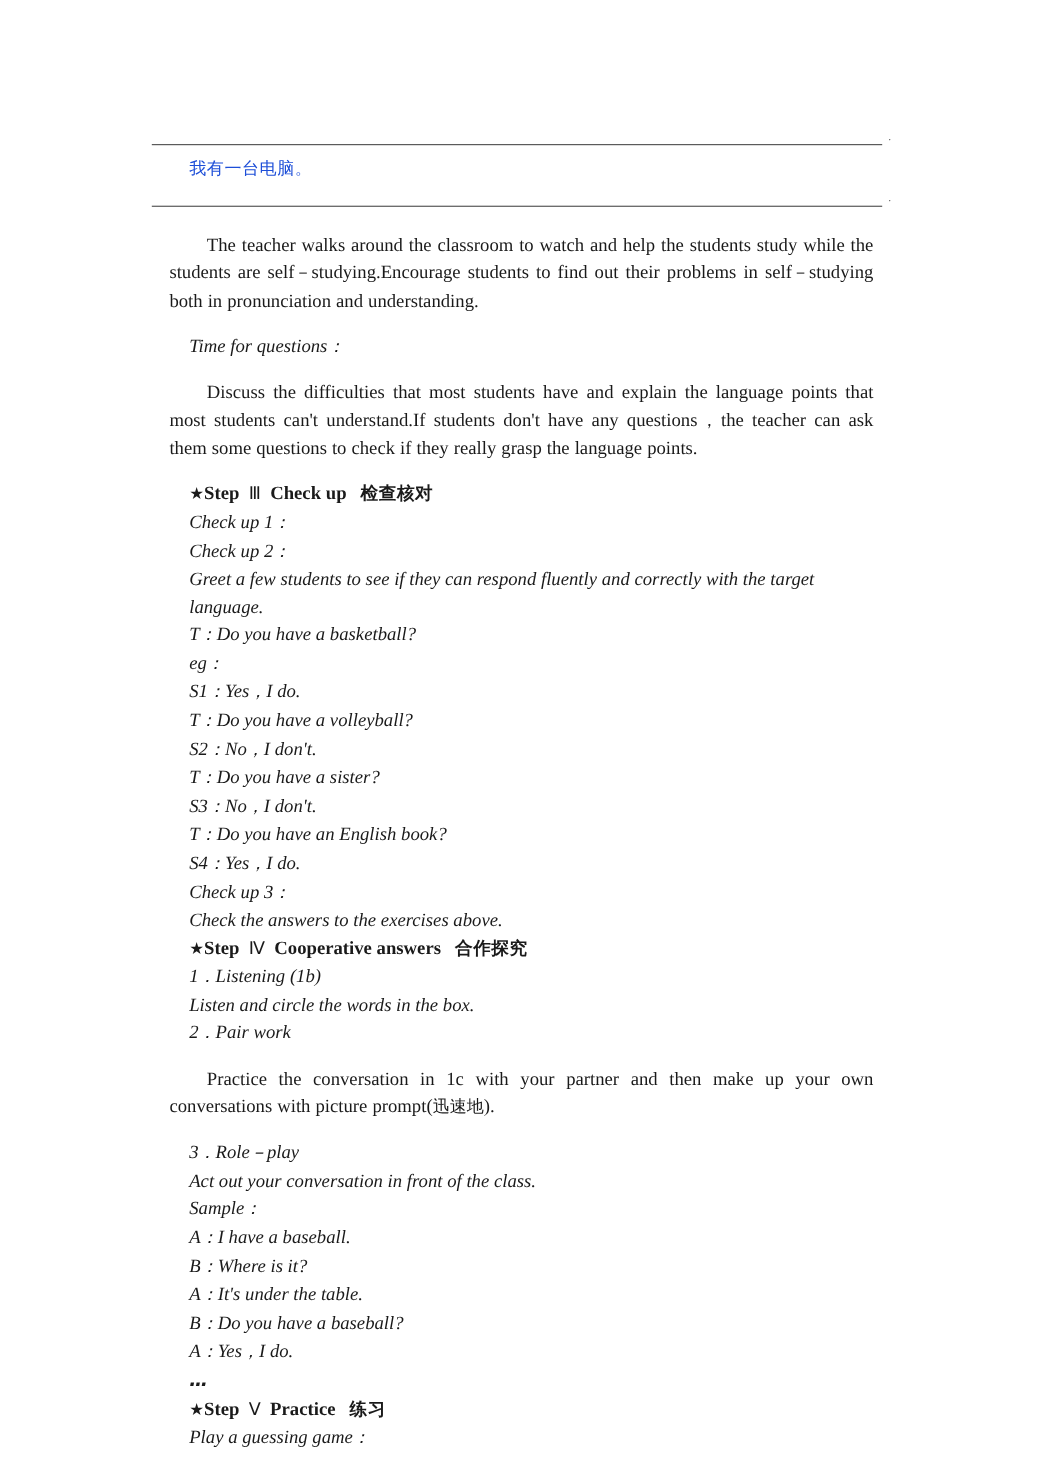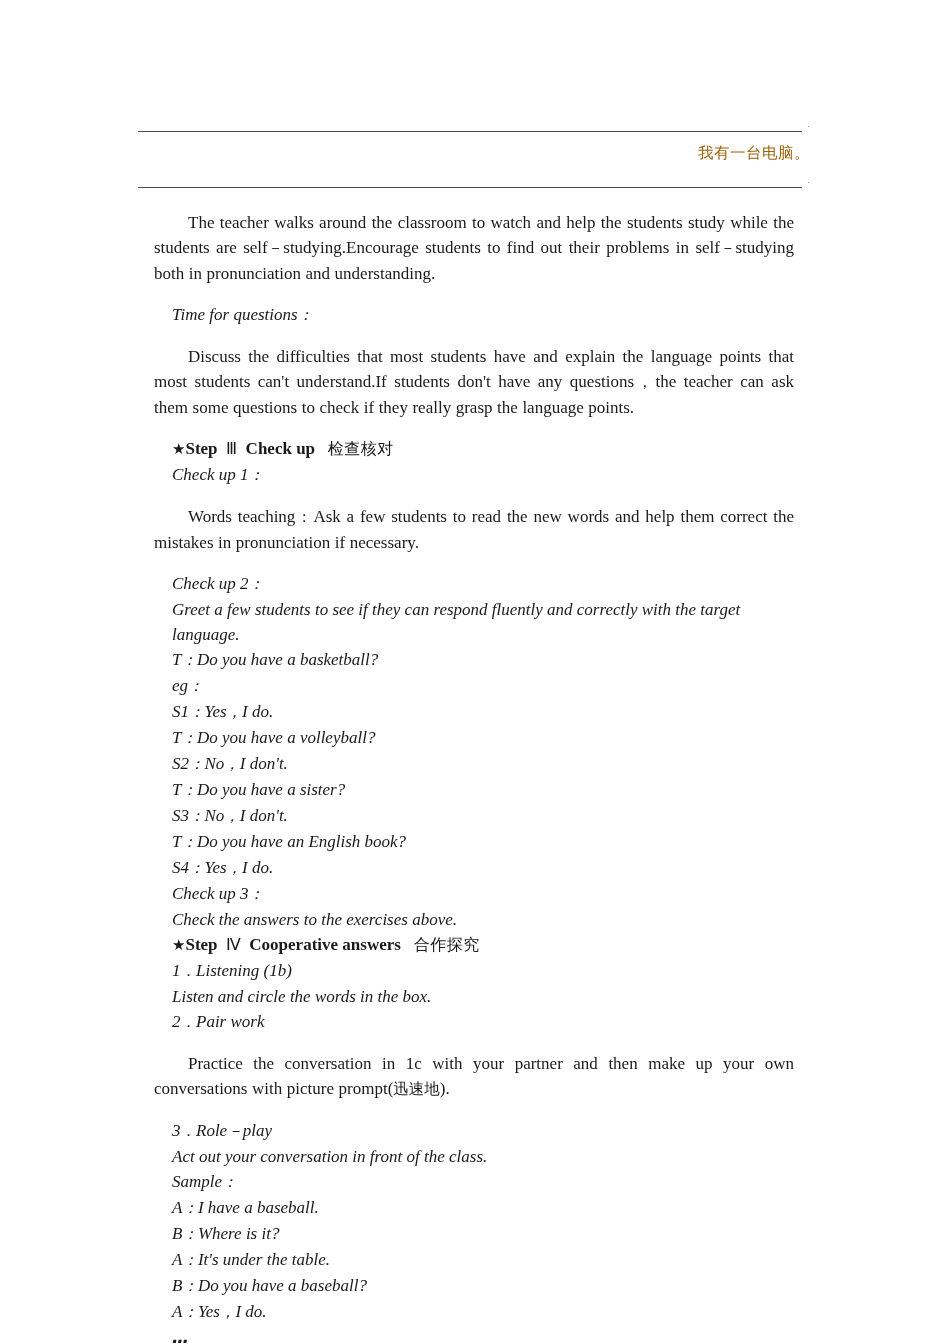--- a/index.html
+++ b/index.html
@@ -44,22 +44,21 @@
     font-size: 9px;
     line-height: 1;
     color: #3a3a3a;
   }
   .cn-answer {
     font-family: "DejaVu Sans", "Liberation Sans", sans-serif;
     font-size: 15.5px;
     line-height: 30px;
     padding-left: 34px;
     letter-spacing: 0.5px;
-    color: #a16207;
-    text-align: right;
+    color: #1d4ed8;
   }
   
   p.para {
     margin: 16px;
     font-size: 17px;
     line-height: 25px;
     text-indent: 34px;
     text-align: justify;
     text-justify: inter-word;
     word-spacing: 0.3px;
@@ -85,21 +84,21 @@
     font-family: "DejaVu Sans", sans-serif;
     font-size: 15px;
   }
   p.step-heading .roman {
     font-family: "DejaVu Sans", "Liberation Sans", sans-serif;
     font-weight: normal;
     font-size: 16px;
   }
   p.step-heading .cn {
     font-family: "DejaVu Sans", "Liberation Sans", sans-serif;
-    font-weight: normal;
+    font-weight: bold;
     font-size: 16px;
     letter-spacing: 0.5px;
   }
   .cjk {
     font-family: "DejaVu Sans", "Liberation Sans", sans-serif;
     font-size: 15.5px;
   }
   .dots {
     font-family: "DejaVu Sans", sans-serif;
     font-weight: bold;
@@ -123,21 +122,20 @@
       <span class="rule-line"></span>
       <span class="rule-mark">.</span>
     </div>
 
     <div id="blocks">
         <p class="para">The teacher walks around the classroom to watch and help the students study while the students are self<span class="cjk">－</span>studying.Encourage students to find out their problems in self<span class="cjk">－</span>studying both in pronunciation and understanding.</p>
         <p class="line">Time for questions<span class="cjk">：</span></p>
         <p class="para">Discuss the difficulties that most students have and explain the language points that most students can't understand.If students don't have any questions<span class="cjk">，</span>the teacher can ask them some questions to check if they really grasp the language points.</p>
         <p class="step-heading"><span class="star">★</span><span>Step</span>  <span class="roman">Ⅲ</span>  <span>Check up</span>   <span class="cn">检查核对</span></p>
         <p class="line">Check up 1<span class="cjk">：</span></p>
-        <p class="para">Words teaching<span class="cjk">：</span>Ask a few students to read the new words and help them correct the mistakes in pronunciation if necessary.</p>
         <p class="line">Check up 2<span class="cjk">：</span></p>
         <p class="line">Greet a few students to see if they can respond fluently and correctly with the target language.</p>
         <p class="line">T<span class="cjk">：</span>Do you have a basketball?</p>
         <p class="line">eg<span class="cjk">：</span></p>
         <p class="line">S1<span class="cjk">：</span>Yes<span class="cjk">，</span>I do.</p>
         <p class="line">T<span class="cjk">：</span>Do you have a volleyball?</p>
         <p class="line">S2<span class="cjk">：</span>No<span class="cjk">，</span>I don't.</p>
         <p class="line">T<span class="cjk">：</span>Do you have a sister?</p>
         <p class="line">S3<span class="cjk">：</span>No<span class="cjk">，</span>I don't.</p>
         <p class="line">T<span class="cjk">：</span>Do you have an English book?</p>

